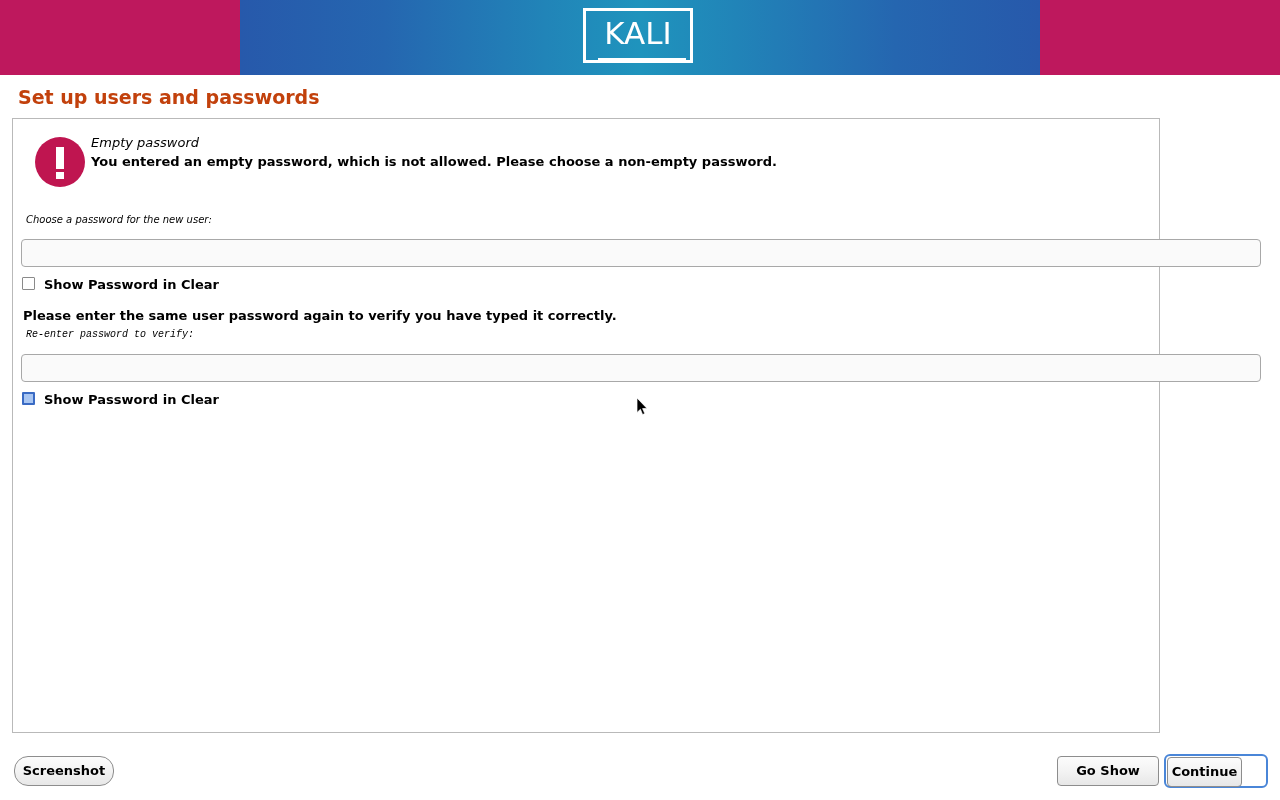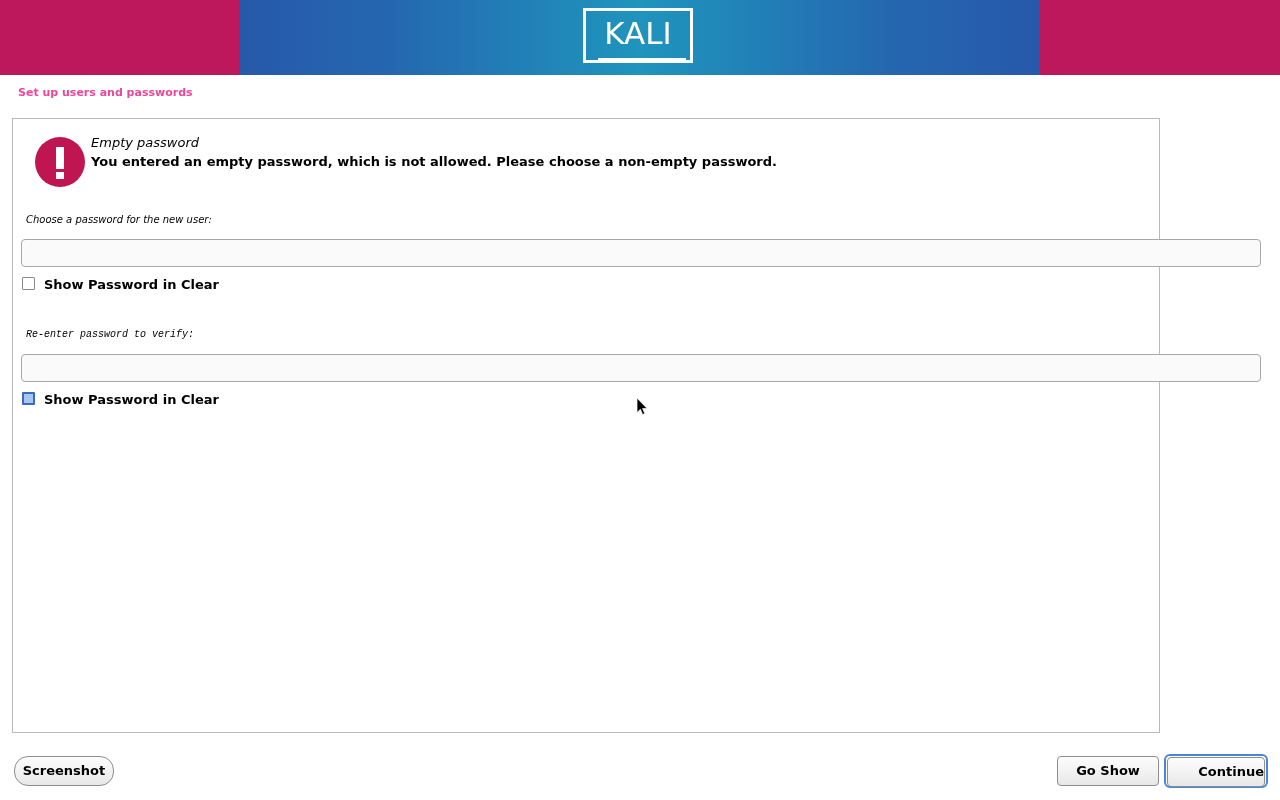--- a/index.html
+++ b/index.html
@@ -76,23 +76,23 @@
     font-family: "DejaVu Sans", sans-serif;
     font-size: 31px;
     font-weight: 400;
     letter-spacing: 0px;
   }
 
   
   .page-title {
     position: absolute;
     left: 18px; top: 86px;
-    font-size: 11px;
-    font-weight: bold;
-    color: #ec4899;
+    font-size: 19px;
+    font-weight: bold;
+    color: #c2410c;
   }
 
   
   .content-frame {
     position: absolute;
     left: 12px; top: 118px;
     width: 1148px;
     height: 615px;
     border: 1px solid #b9b9b9;
     box-sizing: border-box;
@@ -256,33 +256,34 @@
       <div class="error-message">You entered an empty password, which is not allowed. Please choose a non-empty password.</div>
     </div>
 
     <div class="field-label" style="left:13px; top:95px;">Choose a password for the new user:</div>
     <input class="text-input" style="left: 8px; top: 120px; width: 1240px;" type="password" placeholder="">
     <div class="checkbox-row" style="left:9px; top:158px;">
       <span class="checkbox-box"></span>
       <span class="checkbox-label">Show Password in Clear</span>
     </div>
 
+    <div class="section-heading" style="left:10px; top:189px;">Please enter the same user password again to verify you have typed it correctly.</div>
     <div class="field-label" style="left:13px; top:210px;font-family:Liberation Mono, monospace;">Re-enter password to verify:</div>
     <input class="text-input" style="left: 8px; top: 235px; width: 1240px;" type="password" placeholder="">
     <div class="checkbox-row" style="left:9px; top:273px;">
       <span class="checkbox-box focused"></span>
       <span class="checkbox-label">Show Password in Clear</span>
     </div>
 
   </div>
 
   <button class="btn" style="left:14px; top:756px; width:100px;border-radius:14px;">Screenshot</button>
 
   <button class="btn" style="left:1057px; top:756px; width:102px;">Go Show</button>
 
   <div class="btn-default-ring" style="left:1164px; top:754px; width:104px; height:34px;"></div>
-  <button class="btn" style="left:1167px; top:757px; width:98px;text-align:right;">Continue</button>
+  <button class="btn" style="left:1167px; top:757px; width:75px;">Continue</button>
 
   <svg class="cursor" viewBox="0 0 12 19">
     <polygon points="0,0 0,14.5 3.4,11.3 5.6,16.6 7.8,15.6 5.6,10.6 10,10.4" fill="#000000" stroke="#ffffff" stroke-width="0.7"></polygon>
   </svg>
 
 </div>
 
 </body></html>

